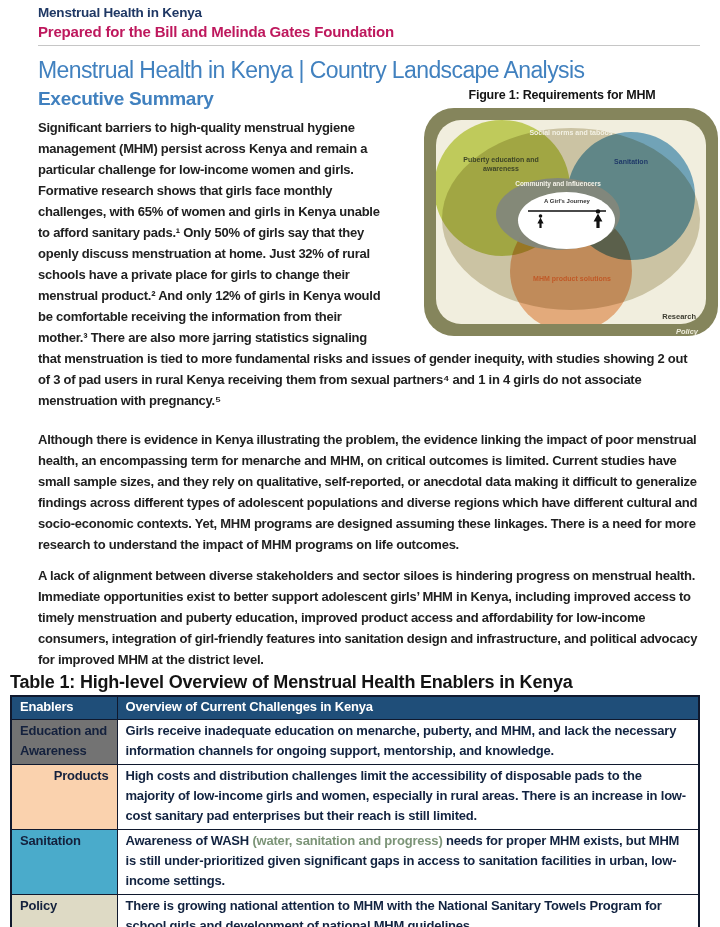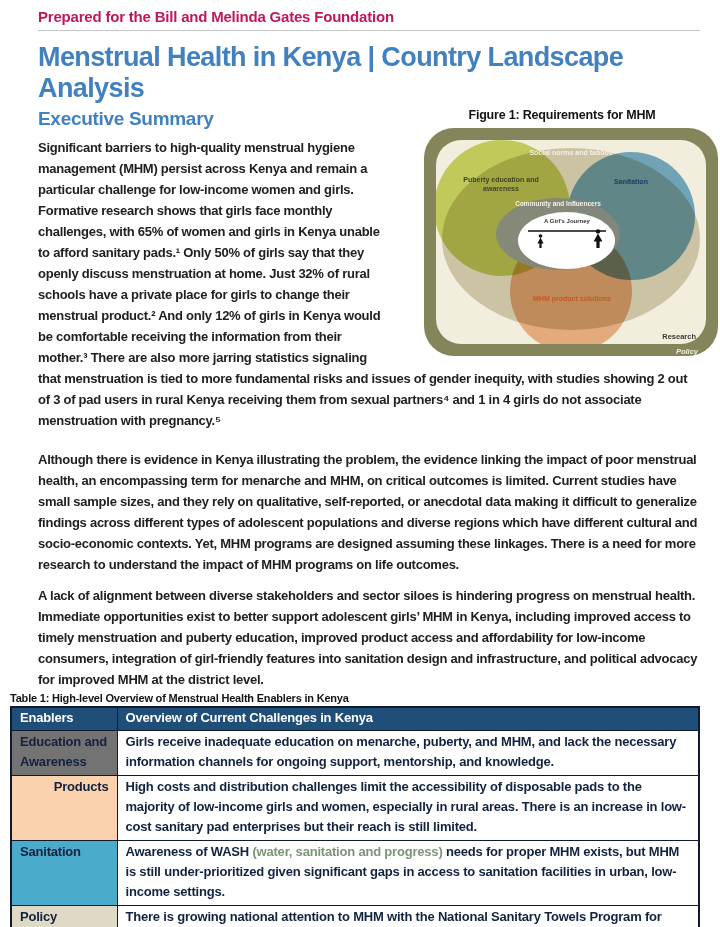--- a/index.html
+++ b/index.html
@@ -8,21 +8,21 @@
     width:720px; height:927px; background:#ffffff; margin:0 auto;
     position:relative; overflow:hidden;
     padding:5px 20px 0 38px;
   }
   
   .doc-header { border-bottom:1px solid #c6c6c6; padding-bottom:5px; }
   .doc-title { font-size:13.5px; font-weight:700; color:#1F3864; letter-spacing:-0.2px; }
   .doc-subtitle { font-size:15px; font-weight:700; color:#be185d; letter-spacing:-0.2px; margin-top:3px; }
   
   .main-title {
-    font-size:27px; font-weight:700; color:#4181BF; letter-spacing:-0.6px;
+    font-size:23px; font-weight:400; color:#4181BF; letter-spacing:-0.6px;
     margin:11px 0 4px 0;
   }
   .exec-heading { font-size:19px; font-weight:700; color:#4181BF; letter-spacing:-0.3px; margin:3px 0 7px 0; }
 
   
   .figure-float { float:right; width:300px; margin:0 0 8px 8px;padding-left:24px; }
   .figure-caption { font-size:12.5px; font-weight:700; color:#141414; text-align:center; margin-bottom:6px; letter-spacing:-0.2px; }
   .fig-box { position:relative; width:294px; height:228px; }
   .fig-ring { position:absolute; inset:0; background:#85855C; border-radius:30px; }
   .fig-inner { position:absolute; inset:12px; background:#F1EEDE; border-radius:25px; overflow:hidden; }
@@ -48,21 +48,21 @@
 
   
   .body-p {
     font-size:13px; font-weight:700; color:#212121; line-height:21px;
     letter-spacing:-0.25px; text-align:left;
   }
   .p2 { margin-top:18px; }
   .p3 { margin-top:10px; }
 
   
-  .table-caption { font-size:11px; font-weight:700; color:#141414; letter-spacing:-0.2px; margin-top:2px; margin-left:-28px; }
+  .table-caption { font-size:18px; font-weight:700; color:#141414; letter-spacing:-0.2px; margin-top:2px; margin-left:-28px; }
   table.enablers { border-collapse:collapse; width:690px; margin-left:-28px; margin-top:2px;
                    border:2px solid #10192E; }
   table.enablers th, table.enablers td {
     border:1.5px solid #10192E; font-size:13px; font-weight:700; letter-spacing:-0.2px;
     padding:1px 8px 3px 8px; vertical-align:top; line-height:20px;margin-top:16px;
   }
   th.h-enablers { width:106px; }
   table.enablers th { background:#1F4E79; color:#ffffff; text-align:left; padding-top:0; padding-bottom:2px; }
   td.row-label { color:#14213D; }
   td.row-body  { color:#122340; background:#ffffff; }
@@ -71,20 +71,21 @@
   .cell-blue  { background:#4AABCB; }
   .cell-tan   { background:#DEDAC5; }
   .wash-gray  { color:#7C9478; }
 </style>
 </head>
 <body>
 
 <div class="page">
 
   <div class="doc-header">
+    <div class="doc-title">Menstrual Health in Kenya</div>
     <div class="doc-subtitle">Prepared for the Bill and Melinda Gates Foundation</div>
   </div>
 
   <h1 class="main-title">Menstrual Health in Kenya | Country Landscape Analysis</h1>
 
   <div class="figure-float">
     <div class="figure-caption">Figure 1: Requirements for MHM</div>
     <div class="fig-box">
       <div class="fig-ring"></div>
       <div class="fig-inner">

